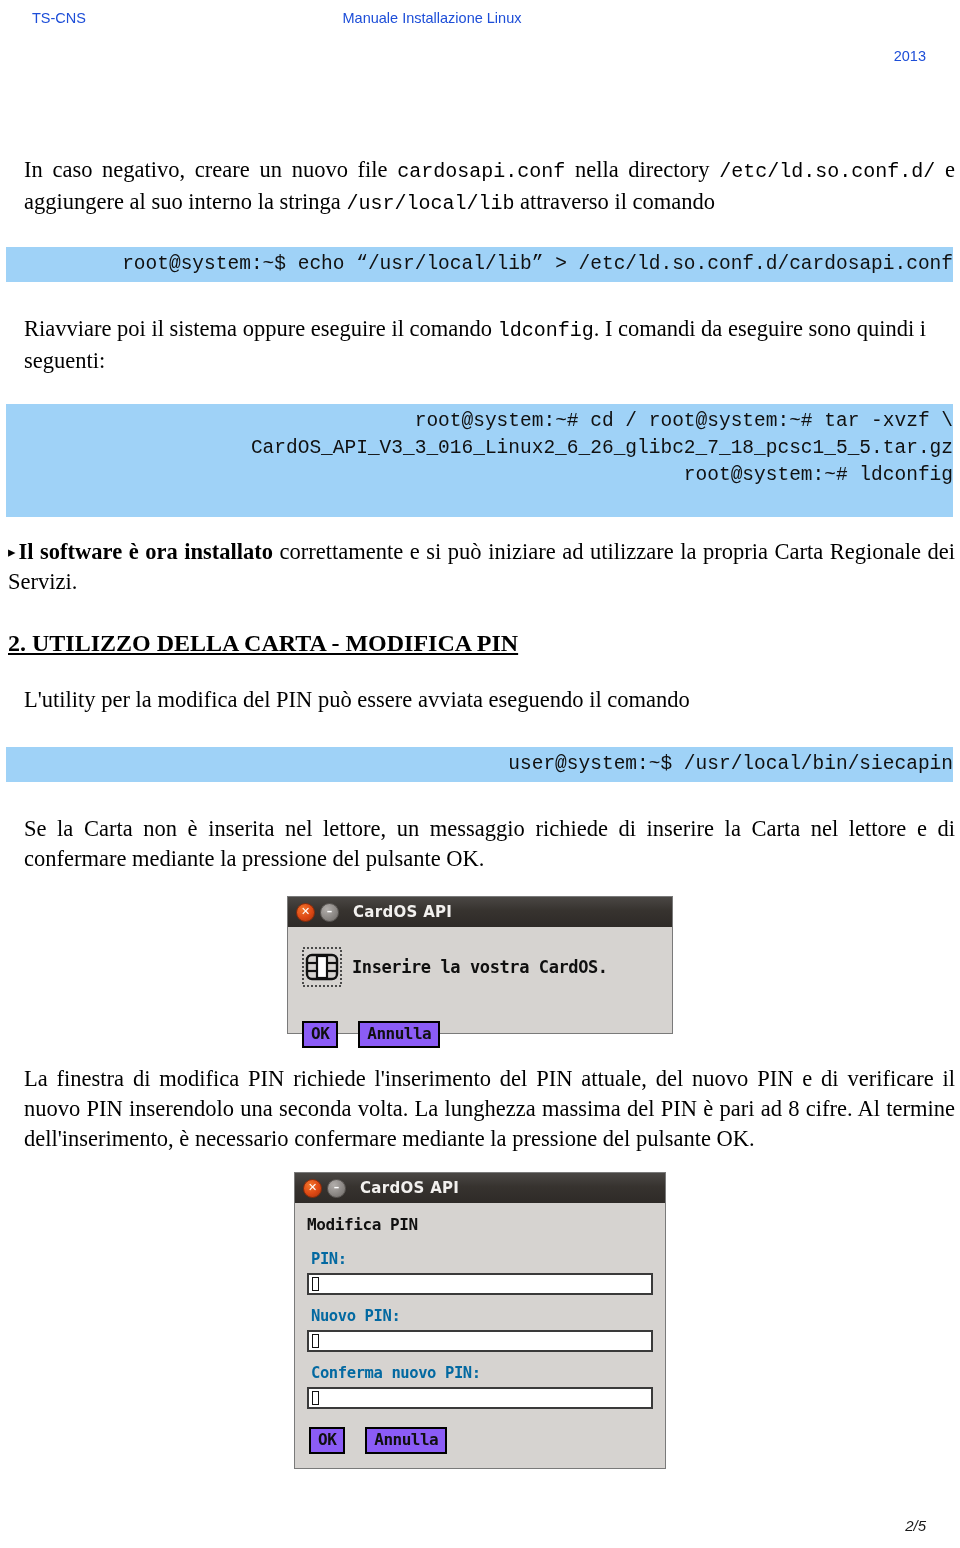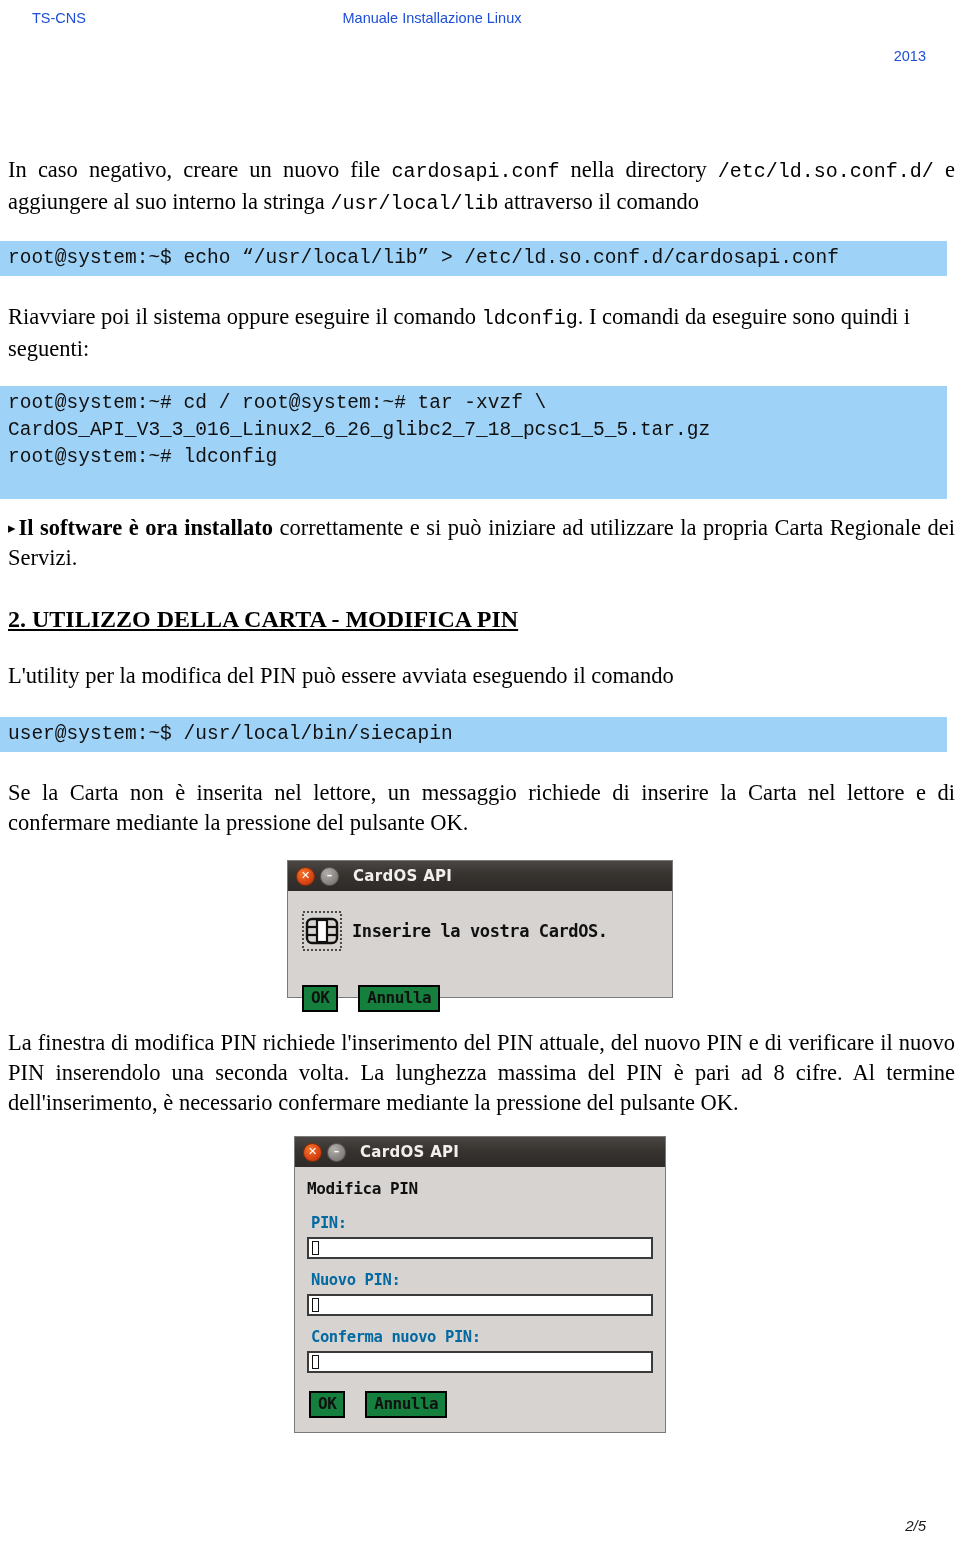--- a/index.html
+++ b/index.html
@@ -34,21 +34,21 @@
   
   .content {
     position: absolute;
     top: 155px;
     left: 0;
     width: 960px;
   }
 
   p.para {
     margin: 0;
-    padding: 0 5px 0 8px;
+    padding: 0 5px 0 24px;
     font-size: 22.5px;
     line-height: 30px;
     text-align: justify;
     text-justify: inter-word;
   }
   p.para.nojust { text-align: left; }
 
   .mono {
     font-family: "Liberation Mono", "DejaVu Sans Mono", monospace;
     font-size: 20px;
@@ -56,24 +56,25 @@
   }
 
   
   .codeblock {
     background: #9fd2f7;
     font-family: "Liberation Mono", "DejaVu Sans Mono", monospace;
     font-size: 19.5px;
     line-height: 27px;
     color: #101010;
     padding: 4px 0 4px 8px;
-    margin: 0;
+    margin: 6px;
     white-space: pre;
     width: 947px;
     box-sizing: border-box;
+    text-align: right;
   }
   .codeblock.tall { padding-bottom: 28px; }
 
   
   .bullet-para {
     margin: 0;
     padding: 0 5px 0 8px;
     font-size: 22.5px;
     line-height: 30px;
     text-align: justify;
@@ -177,21 +178,21 @@
   }
 
   .dlg-buttons {
     display: flex;
     align-items: center;
     margin-top: 34px;
     margin-left: 2px;
   }
   .dlg-btn {
     border: 2px solid #000000;
-    background: #15803d;
+    background: #8b5cf6;
     font-family: "DejaVu Sans Mono", monospace;
     font-size: 16px;
     font-weight: bold;
     color: #101010;
     padding: 2px 7px 3px 7px;
     letter-spacing: -0.5px;
     line-height: 18px;
   }
   .dlg-btn + .dlg-btn { margin-left: 20px; }
 

